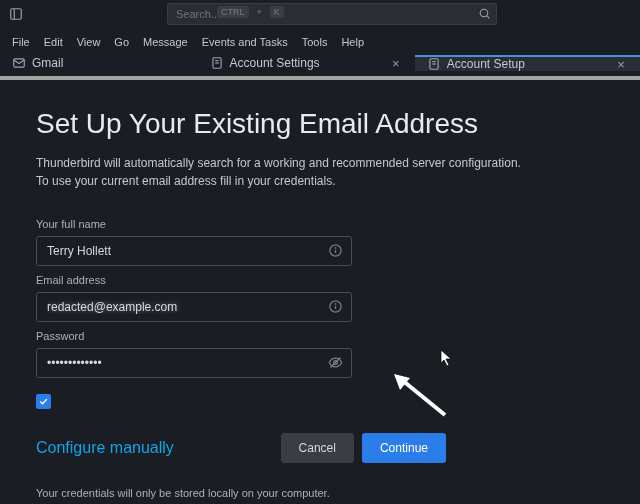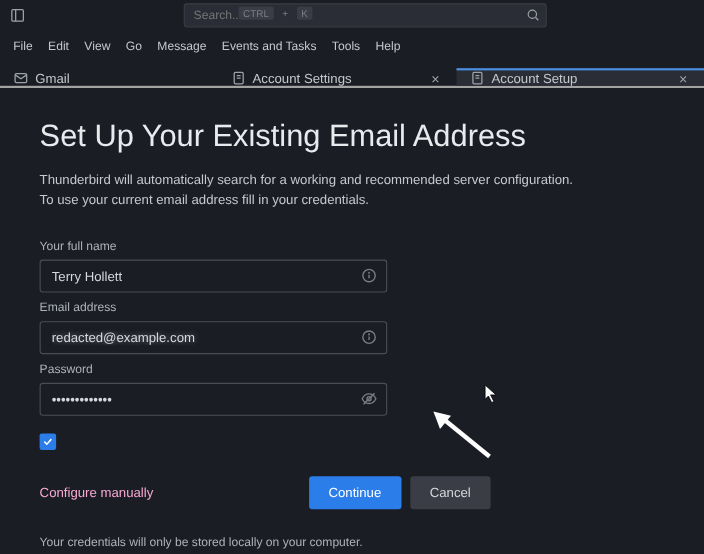--- a/index.html
+++ b/index.html
@@ -7,40 +7,40 @@
 .topbar{height:28px;display:flex;align-items:center;padding:0 8px;gap:8px}
 .app-icon{width:16px;height:16px;display:flex;align-items:center;justify-content:center;cursor:pointer}
 .app-icon svg{stroke:#9da2a8}
 .search-wrap{margin-left:auto;margin-right:auto;position:relative}
 .search-wrap input{width:330px;height:22px;background:#2a2d35;border:1px solid #3a3d45;border-radius:3px;color:#9da2a8;padding:0 28px 0 8px;font-size:11px}
 .search-wrap .kbd{position:absolute;left:50px;top:3px;display:flex;gap:4px;align-items:center;font-size:9px;color:#7a7d85}
 .search-wrap .kbd span{background:#3a3d45;padding:1px 4px;border-radius:2px}
 .search-wrap .mag{position:absolute;right:6px;top:4px}
 .menubar{height:22px;display:flex;align-items:flex-end;gap:2px;padding:0 6px;font-size:11px}
 .menubar div{padding:2px 6px;cursor:pointer}
-.tabs{height:30px;display:flex;align-items:flex-end;border-bottom:2px solid #a3a3a3}
+.tabs{height:30px;display:flex;align-items:center;border-bottom:4px solid #a3a3a3}
 .tab{display:flex;align-items:center;gap:6px;padding:0 12px;font-size:12px;cursor:pointer;position:relative;min-width:0}
 .tab.gmail{width:200px}
 .tab.mid{width:220px;color:#c5c8cc}
 .tab.active{background:#2a2d35;border-top:2px solid #4a90e2;width:228px}
 .tab .ticon{width:14px;height:14px;flex-shrink:0}
 .tab .tclose{margin-left:auto;width:14px;height:14px;display:flex;align-items:center;justify-content:center;font-size:13px;color:#9da2a8}
 .content{padding:28px 36px 20px 36px}
 h1{font-size:28px;font-weight:400;color:#e8eaed;margin-bottom:14px}
 .desc{font-size:12px;line-height:1.5;color:#c5c8cc;margin-bottom:28px}
 .field{margin-bottom:8px}
 .field label{display:block;font-size:11px;color:#aeb2b8;margin-bottom:6px}
 .inputwrap{position:relative;width:316px}
 .inputwrap input{width:100%;height:30px;background:#1a1d24;border:1px solid #4a4d55;border-radius:3px;color:#d5d8dc;padding:0 32px 0 10px;font-size:12px}
 .inputwrap .ricon{position:absolute;right:8px;top:7px;width:16px;height:16px;color:#7a7d85}
 .checkrow{display:flex;align-items:center;gap:8px;margin-top:16px;margin-bottom:24px;cursor:pointer}
 .checkrow .cbox{width:15px;height:15px;background:#2b7de9;border-radius:2px;display:flex;align-items:center;justify-content:center}
 .checkrow .cbox svg{stroke:#fff}
 .actions{display:flex;align-items:center;width:410px;margin-bottom:24px}
-.config-link{color:#f9a8d4;font-size:12px;cursor:pointer}
+.config-link{color:#0ea5e9;font-size:16px;cursor:pointer}
 .btns{margin-left:auto;display:flex;gap:8px}
 .btn{height:30px;padding:0 18px;border-radius:3px;border:none;font-size:12px;cursor:pointer}
 .btn-cancel{background:#3a3d45;color:#d5d8dc}
 .btn-continue{background:#2b7de9;color:#fff}
 .footer{font-size:11px;color:#aeb2b8}
 .blurred{color:transparent;text-shadow:0 0 6px rgba(180,183,190,0.6);user-select:none}
 .arrow{position:absolute;left:390px;top:370px;pointer-events:none}
 .cursor{position:absolute;left:440px;top:349px;pointer-events:none}
 </style>
 </head>
@@ -167,22 +167,22 @@
     <div class="cbox">
       <svg width="11" height="11" viewBox="0 0 24 24" fill="none" stroke-width="3">
           <polyline points="5,12 10,17 19,7"></polyline>
         </svg>
     </div>
   </div>
 
   <div class="actions">
     <span class="config-link">Configure manually</span>
     <div class="btns">
+      <button class="btn btn-cancel">Cancel</button>
       <button class="btn btn-continue">Continue</button>
-      <button class="btn btn-cancel">Cancel</button>
     </div>
   </div>
 
   <div class="footer">Your credentials will only be stored locally on your computer.</div>
 </div>
 
 <svg class="arrow" width="60" height="50" viewBox="0 0 60 50">
   <line x1="55" y1="45" x2="12" y2="10" stroke="#fff" stroke-width="4"></line>
   <polygon points="4,4 20,8 10,20" fill="#fff"></polygon>
 </svg>

